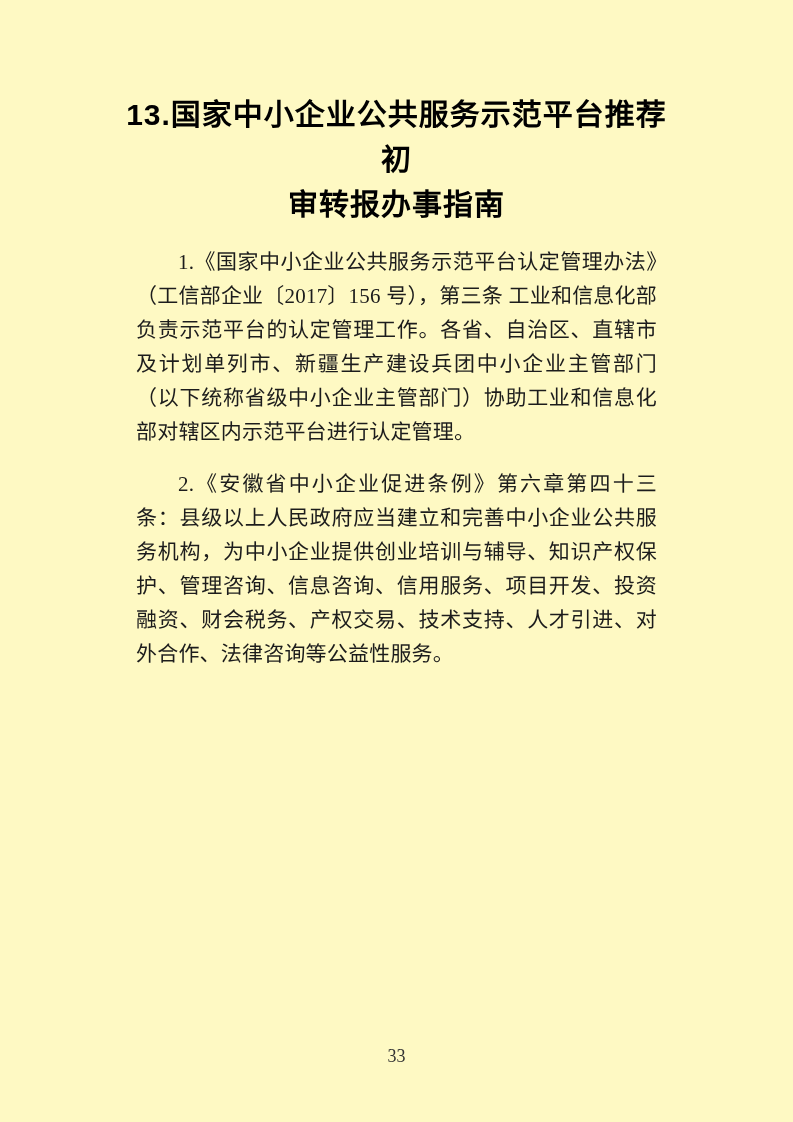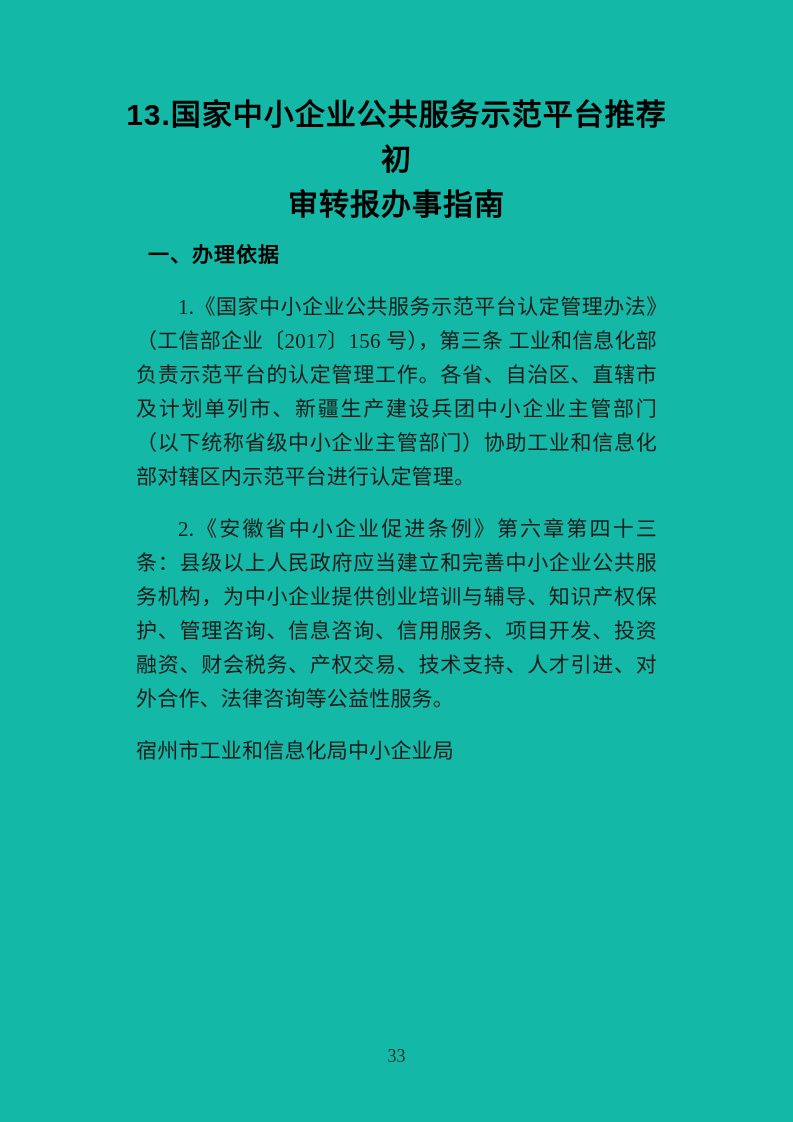--- a/index.html
+++ b/index.html
@@ -4,21 +4,21 @@
 <style>
   html, body {
     margin: 0;
     padding: 0;
     background: #ffffff;
   }
   .page {
     position: relative;
     width: 793px;
     height: 1122px;
-    background: #14b8a6;
+    background: #fef9c3;
     box-sizing: border-box;
     padding: 92px 118px 0 118px;
     overflow: hidden;
     font-family: "Liberation Serif", serif;
     color: #000000;
   }
   .doc-title {
     margin: 0;
     font-family: "Liberation Sans", sans-serif;
     font-weight: 700;
@@ -81,29 +81,27 @@
 <div class="page">
 
   <h1 class="doc-title">
     <span class="title-line">13.国家中小企业公共服务示范平台推荐初</span>
     <span class="title-line">审转报办事指南</span>
   </h1>
 
 
   <div class="doc-body">
 
-    <h2 class="section-heading">一、办理依据</h2>
 
     <p class="para indent">1.《国家中小企业公共服务示范平台认定管理办法》（工信部企业〔2017〕156 号），第三条 工业和信息化部负责示范平台的认定管理工作。各省、自治区、直辖市及计划单列市、新疆生产建设兵团中小企业主管部门（以下统称省级中小企业主管部门）协助工业和信息化部对辖区内示范平台进行认定管理。</p>
 
     <p class="para indent">2.《安徽省中小企业促进条例》第六章第四十三条：县级以上人民政府应当建立和完善中小企业公共服务机构，为中小企业提供创业培训与辅导、知识产权保护、管理咨询、信息咨询、信用服务、项目开发、投资融资、财会税务、产权交易、技术支持、人才引进、对外合作、法律咨询等公益性服务。</p>
 
 
 
-    <p class="para">宿州市工业和信息化局中小企业局</p>
 
 
 
   </div>
 
   <div class="page-number">33</div>
 
 </div>
 
 </body></html>

